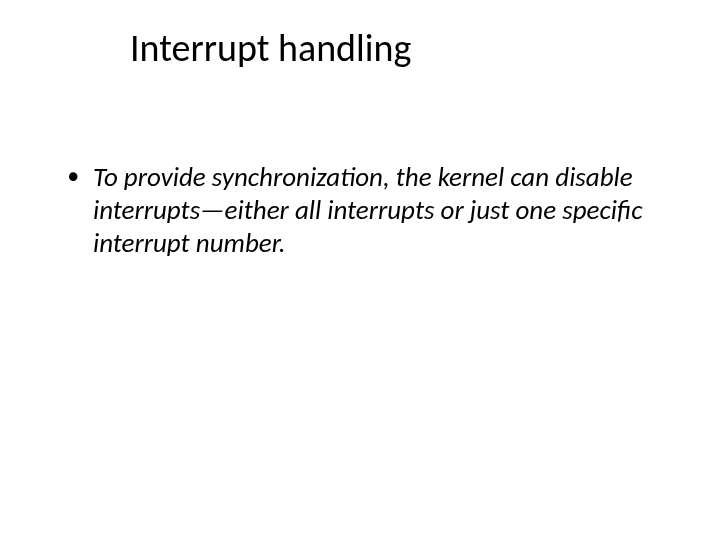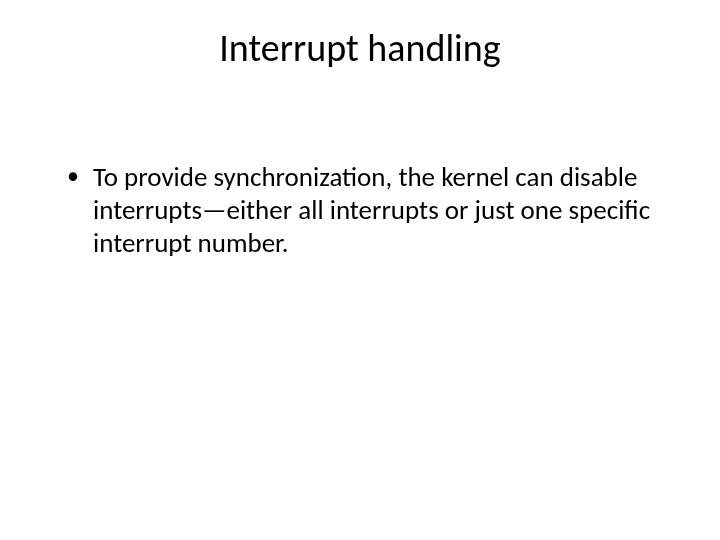--- a/index.html
+++ b/index.html
@@ -17,27 +17,27 @@
     }
     .slide {
       width: 100%;
       height: 100%;
       padding: 25px 50px 40px 50px;
     }
     .title {
       font-size: 38px;
       font-weight: 400;
       color: #000000;
-      text-align: center;
       margin-bottom: 90px;
       margin-left: 80px;
       margin-right: 80px;
     }
     .content {
       padding-left: 15px;
+      font-style: italic;
     }
     .bullet-list {
       list-style: none;
     }
     .bullet-item {
       position: relative;
       padding-left: 28px;
       font-size: 27px;
       line-height: 1.22;
       color: #000000;

